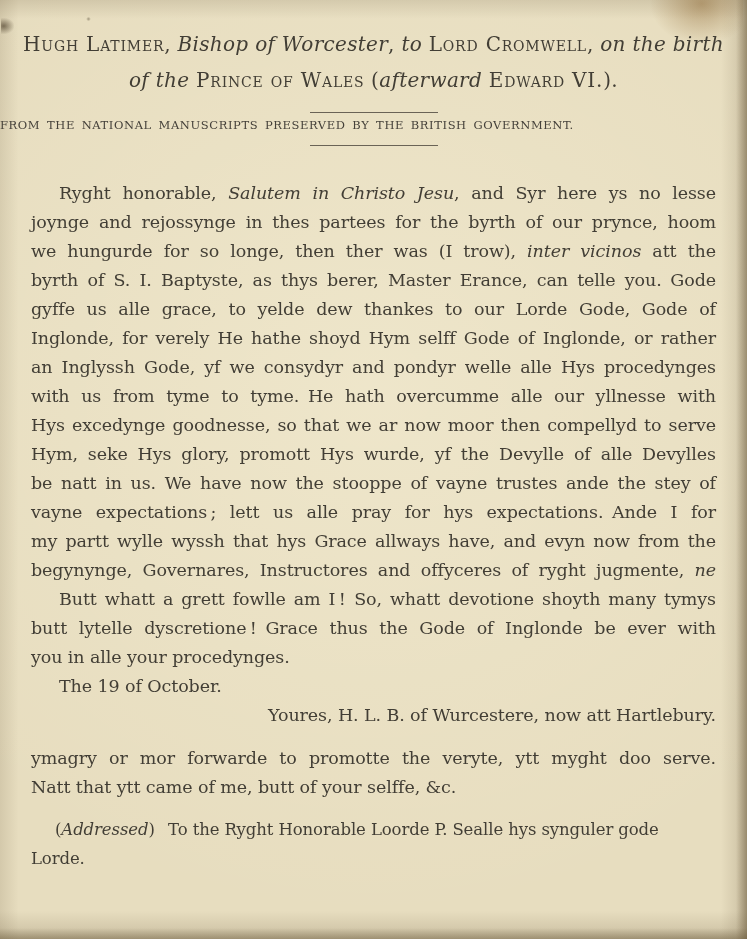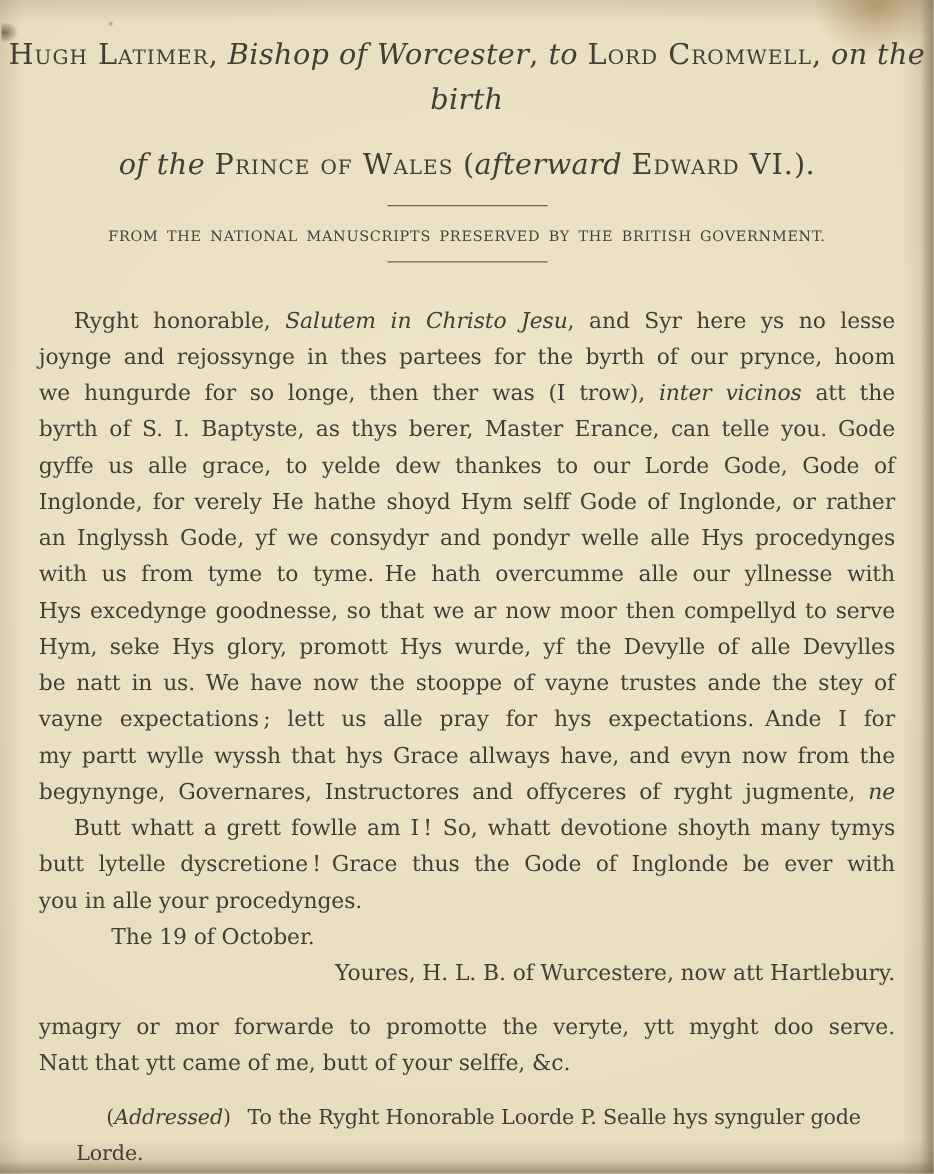--- a/index.html
+++ b/index.html
@@ -38,47 +38,46 @@
   .speck {
     position:absolute; top:17px; left:86px; width:5px; height:4px; border-radius:50%; z-index:1; pointer-events:none;
     background: radial-gradient(circle, rgba(90,80,60,0.5), rgba(90,80,60,0) 75%);
   }
 
   .content { position:relative; z-index:2; }
 
   header { margin-top:26px; }
   .title-line {
     text-align:center;
-    font-size:23px; line-height:36px;
+    font-size:20px; line-height:36px;
     letter-spacing:0.3px;
-    margin-top:16px;
   }
   .sc { font-variant: small-caps; letter-spacing:0.8px; }
   .rule {
     display:block; width:128px; border:none;
     border-top:1.5px solid #6a6356;
     margin:14px auto 0 auto;
   }
   .source-line {
-    margin-top:17px;
-    text-align:center;
+    margin-top:5px;
+    text-align:left;
     font-size:11.5px; letter-spacing:0.6px; word-spacing:2.5px;
     color:#45413a;
   }
   .rule2 { margin-top:13px; }
 
   .body {
     margin:33px 31px 0 31px;
     font-size:17.5px; line-height:29px;
     letter-spacing:-0.1px;
   }
   .line { text-align:justify; text-align-last:justify; }
   .line.last { text-align-last:left; }
   .line.indent { text-indent:28px; }
-  .line.nj { text-align:left; text-align-last:auto;margin-left:30px; }
+  .line.nj { text-align:left; text-align-last:auto; }
   .line.sig { text-align:right; text-align-last:auto; }
   .line.addr { font-size:16.5px; text-indent:24px; margin-top:13px; text-align:left; text-align-last:auto; }
   .para.ps { margin-top:14px; }
 </style>
 </head>
 <body>
 
 <div class="page" style="--paper: #e7ddbf; --ink: #423e35;">
   <div class="grain"></div>
   <div class="edge-right"></div>

